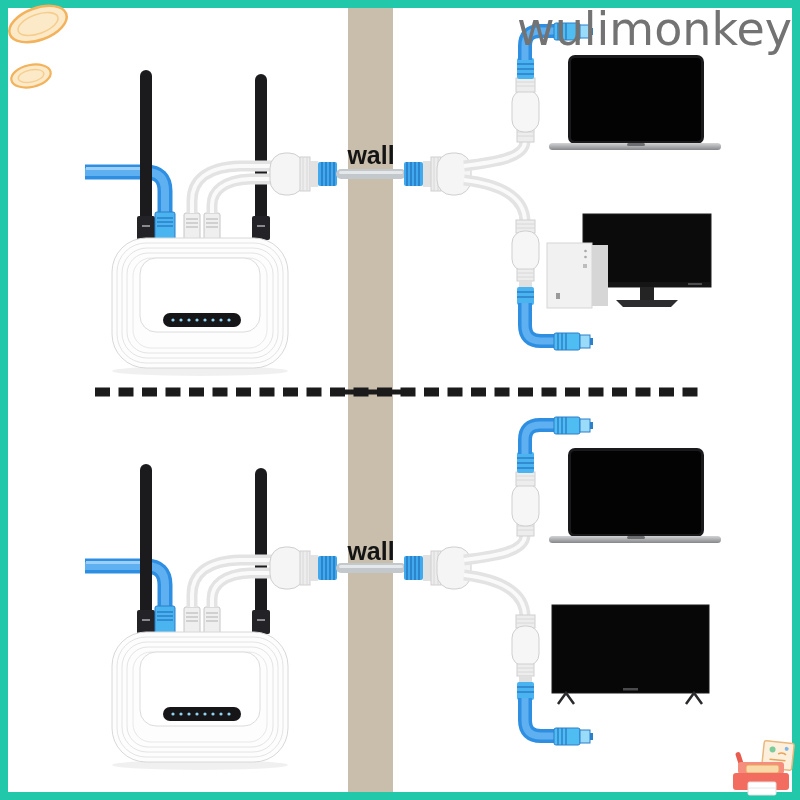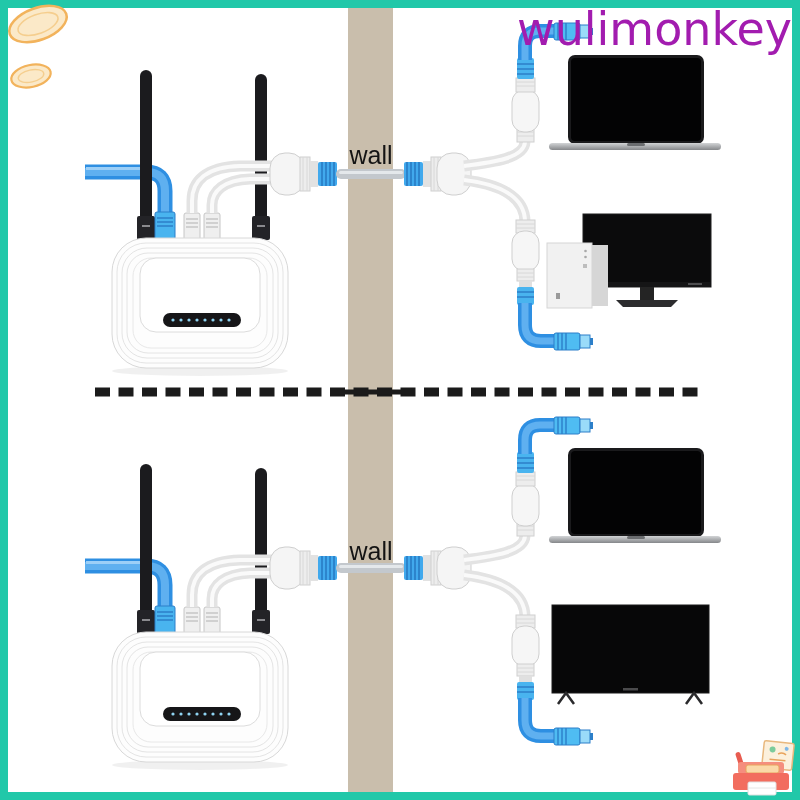--- a/index.html
+++ b/index.html
@@ -1,25 +1,25 @@
 <!DOCTYPE html>
 <html><head>
 <meta charset="utf-8">
 <style>
   html,body{margin:0;padding:0;background:#fff;}
   .canvas{position:relative;width:800px;height:800px;background:#ffffff;overflow:hidden;
           font-family:"Liberation Sans",sans-serif;}
   .scene-svg{position:absolute;left:0;top:0;z-index:1;}
   .wall-label{position:absolute;left:346px;width:50px;text-align:center;z-index:5;
-              font-family:"Liberation Sans",sans-serif;font-weight:normal;font-size:25px;color:#141414;}
+              font-family:"Liberation Sans",sans-serif;font-weight:bold;font-size:25px;color:#141414;}
   .wall-label.top{top:141px;}
   .wall-label.bottom{top:537px;}
   .watermark{position:absolute;top:2px;right:8px;z-index:6;
              font-family:"DejaVu Sans",sans-serif;font-size:46px;font-weight:normal;
-             letter-spacing:0px;color:#a21caf;}
+             letter-spacing:0px;color:#737373;}
 </style>
 </head>
 <body>
 
 <div class="canvas">
 
   <svg class="scene-svg" width="800" height="800" viewBox="0 0 800 800">
     <defs>
       <linearGradient id="baseGrad" x1="0" y1="0" x2="0" y2="1">
         <stop offset="0" stop-color="#D2D4D6"></stop>

